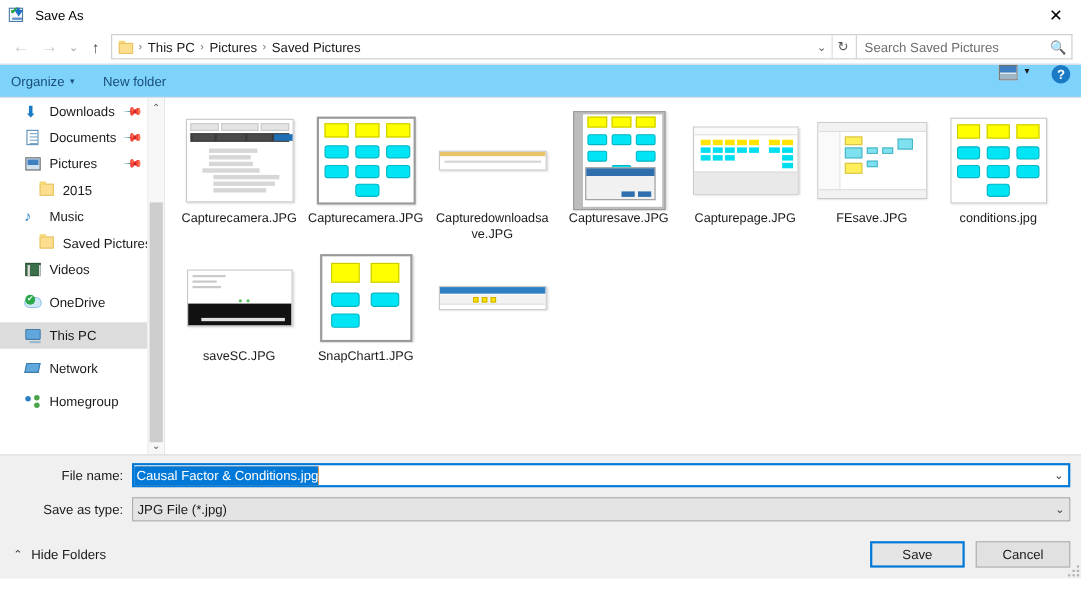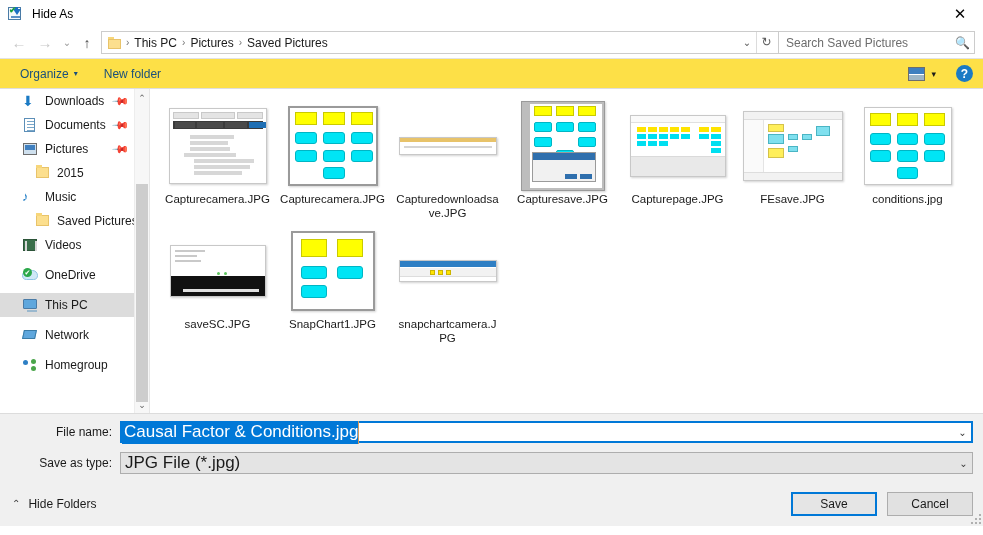--- a/index.html
+++ b/index.html
@@ -75,23 +75,23 @@
              border-left:1px solid #dcdcdc; height:21px; line-height:21px; }
   .searchbox {
     width:196px; height:23px; border:1px solid #cccccc; border-left:none;
     background:#ffffff; display:flex; align-items:center; padding:0 4px 0 7px;
   }
   .searchbox .ph { flex:1; color:#6d6d6d; font-size:12px; }
   .searchbox .mag { color:#444; font-size:12px; }
 
   
   .cmdbar {
-    height:31px; background:#fde047; border-top:1px solid #e2e2e2;
+    height:31px; background:#7dd3fc; border-top:1px solid #e2e2e2;
     border-bottom:1px solid #dedede;
-    display:flex; align-items:center; padding:0 10px 0 20px;
+    display:flex; padding:0 10px 0 10px;
   }
   .cmd { font-size:12px; color:#1a4f7a; margin-right:26px; display:flex; align-items:center; }
   .cmd .caret { font-size:8px; margin-left:5px; color:#1a4f7a; }
   .cmdspacer { flex:1; }
   .viewicon { width:17px; height:14px; position:relative; margin-right:6px; }
   .viewicon .frm { position:absolute; inset:0; border:1px solid #6d6d6d; background:#fff; }
   .viewicon .sky { position:absolute; left:1px; top:1px; right:1px; height:6px; background:#3f7fbf; }
   .viewicon .grn { position:absolute; left:1px; bottom:1px; right:1px; height:5px; background:#9fb6c6; }
   .viewcaret { font-size:9px; color:#1a1a1a; margin-right:20px; }
   .helpbtn {
@@ -252,21 +252,21 @@
   
   .formarea { height:68px; background:#f0f0f0; border-top:1px solid #dcdcdc; position:relative; }
   .frow { display:flex; align-items:center; height:26px; margin-top:5px; }
   .flabel { width:120px; text-align:right; padding-right:8px; font-size:12px; color:#1a1a1a; }
   .fcombo {
     flex:1; margin-right:10px; height:22px; display:flex; align-items:center;
     border:1px solid #7a7a7a; background:#fff; position:relative;
   }
   .fcombo.focused { border:2px solid #0078d7; }
   .fcombo.readonly { background:#e4e4e4; border:1px solid #adadad; }
-  .fcombo .val { padding-left:4px; font-size:17px; color:#1a1a1a; }
+  .fcombo .val { padding-left:4px; font-size:12px; color:#1a1a1a; }
   .fcombo .val.sel {
     background:#0078d7; color:#ffffff; padding:1px 0 2px 2px;
     box-shadow: 1px 0 0 #d89a5a;
   }
   .fcombo .drop {
     width:17px; height:100%; margin-left:auto; display:flex;
     align-items:center; justify-content:center; font-size:10px; color:#3a3a3a;
   }
 
   
@@ -287,21 +287,21 @@
 <body>
 
 <div class="titlebar">
   <div class="app-icon">
     <div class="sheet"></div>
     <div class="dl-stem"></div>
     <div class="dl-arrow"></div>
     <div class="dl-base"></div>
     <div class="check">✔</div>
   </div>
-  <div class="title-text">Hide As</div>
+  <div class="title-text">Save As</div>
   <div class="close-btn">✕</div>
 </div>
 
 <div class="addressrow">
   <div class="navbtn">←</div>
   <div class="navbtn">→</div>
   <div class="navbtn recent">⌄</div>
   <div class="navbtn up">↑</div>
 
   <div class="crumbbar">
@@ -616,21 +616,20 @@
     <div class="fileitem">
       <div class="thumbwrap">
         <div class="tmb t-snapcam">
           <div class="tt"></div>
           <div class="tool"></div>
           <div class="sq" style="left:30px"></div>
           <div class="sq" style="left:38px"></div>
           <div class="sq" style="left:46px"></div>
         </div>
       </div>
-      <div class="fname">snapchartcamera.JPG</div>
     </div>
 
   </div>
 </div>
 
 <div class="formarea">
   <div class="frow">
     <div class="flabel">File name:</div>
     <div class="fcombo focused">
       <span class="val sel">Causal Factor &amp; Conditions.jpg</span>

